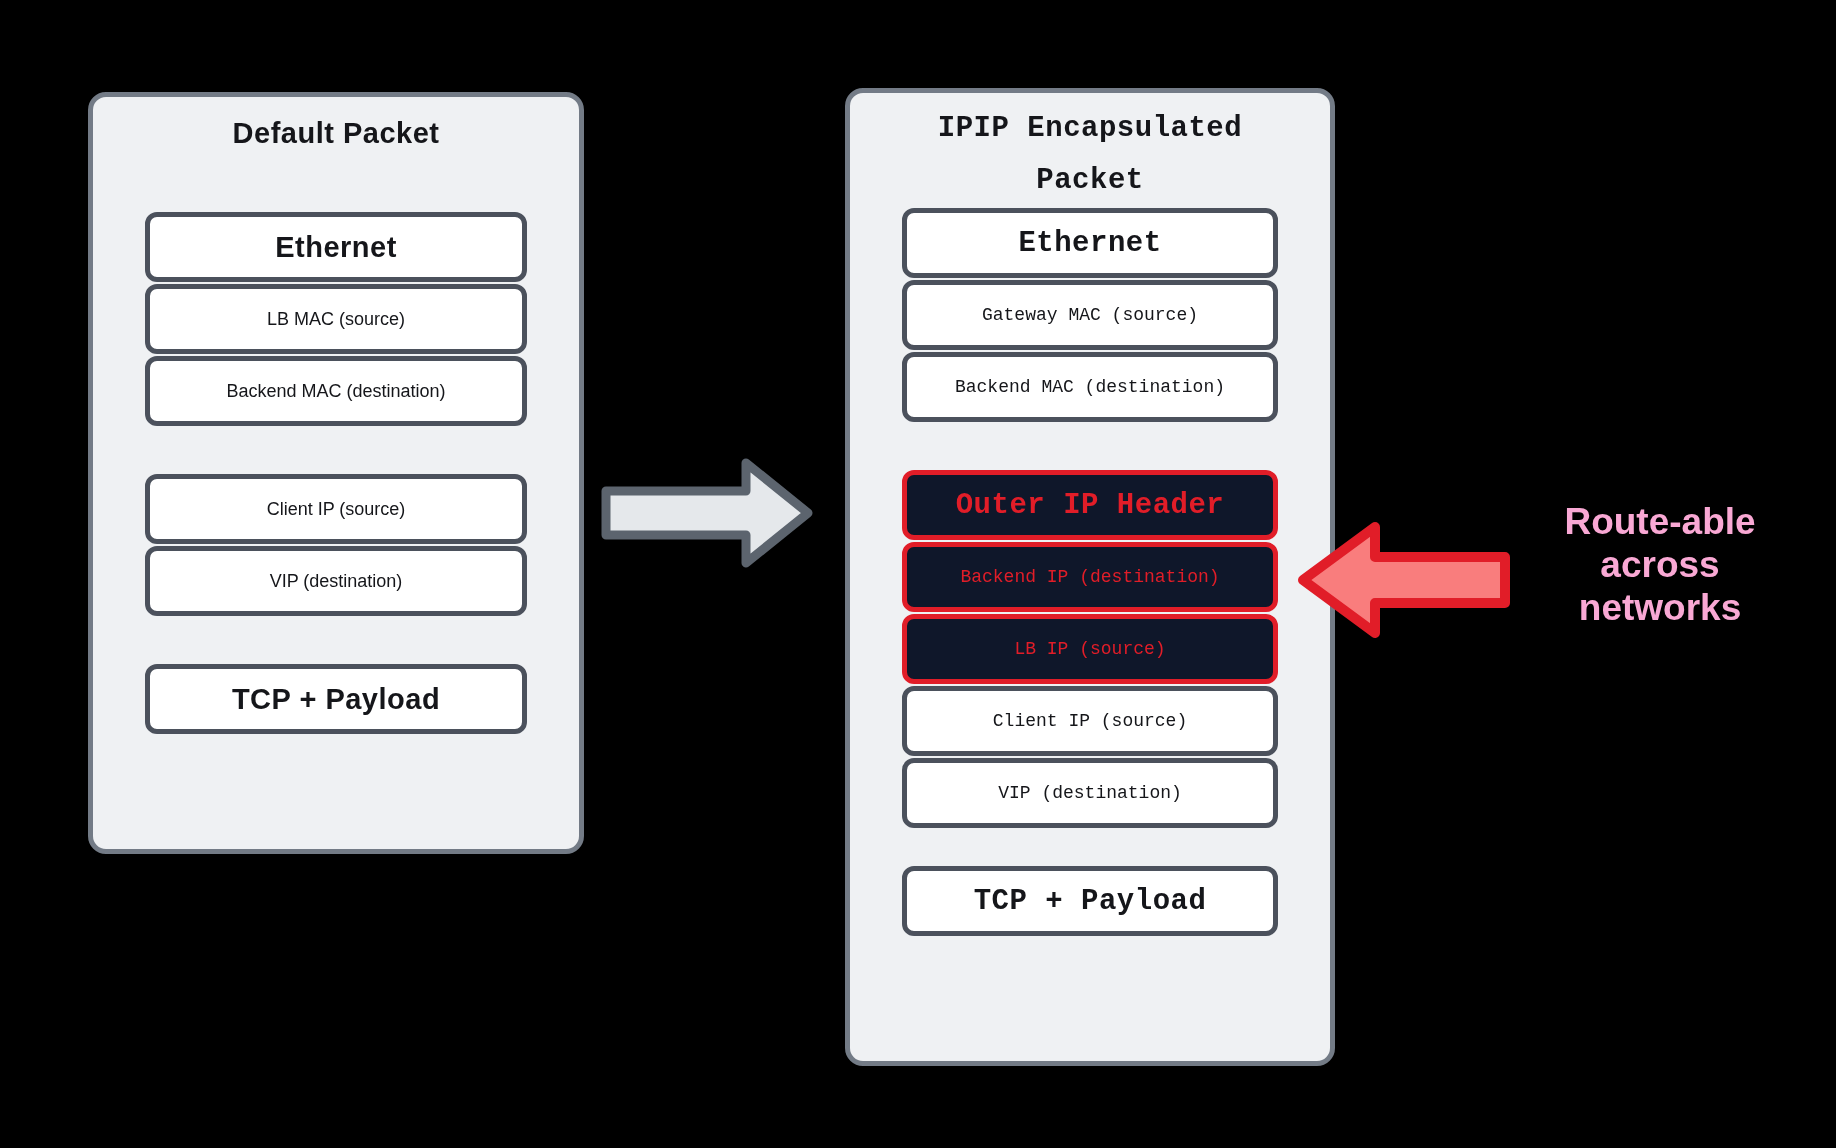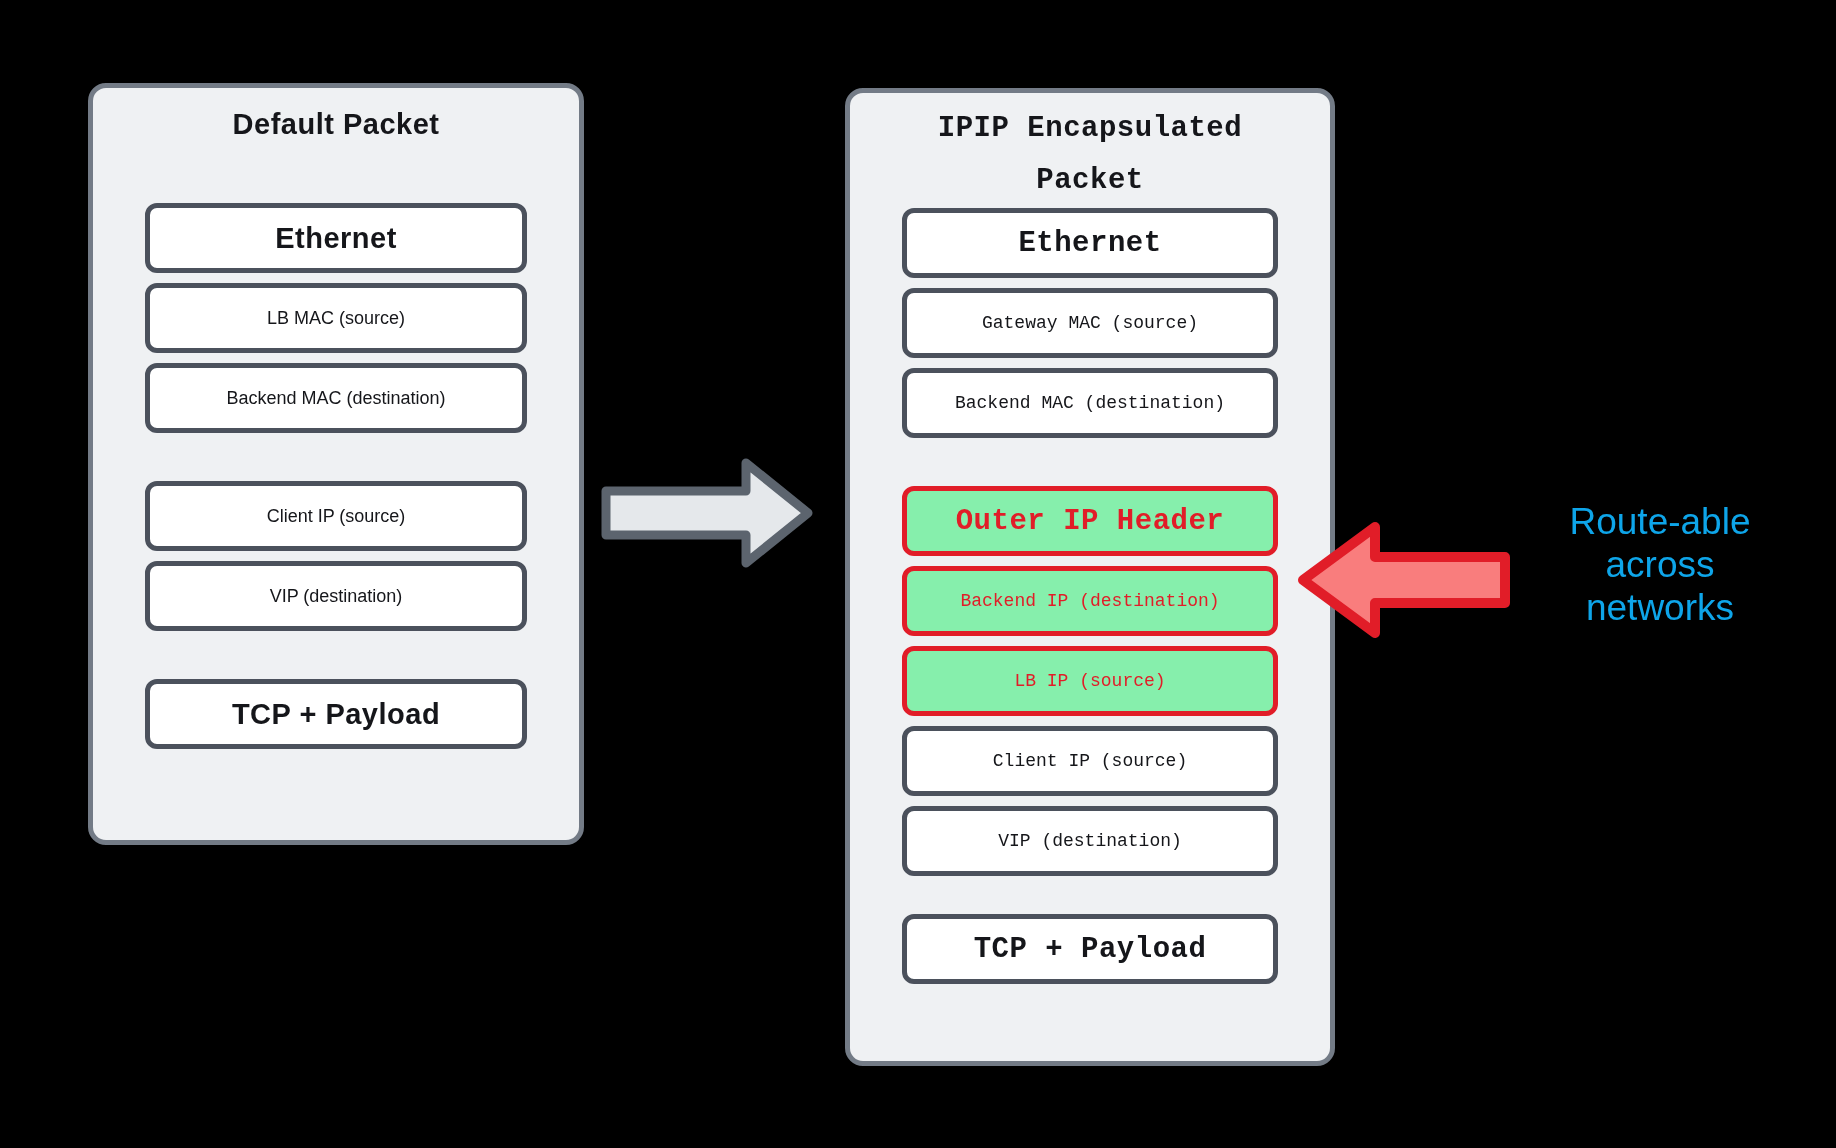--- a/index.html
+++ b/index.html
@@ -12,36 +12,36 @@
     overflow: hidden;
   }
   .panel {
     position: absolute;
     box-sizing: border-box;
     background: #eff1f3;
     border: 5px solid #737b86;
     border-radius: 18px;
     padding: 0 52px;
   }
-  .panel-left  { left: 88px;  top: 83px; width: 496px; height: 762px; }
+  .panel-left  { left: 88px;  top: 92px; width: 496px; height: 762px; }
   .panel-right { left: 845px; top: 88px; width: 490px; height: 978px; font-family: Liberation Mono, monospace; }
   .panel-title {
     margin-top: 10px;
     height: 52px;
     line-height: 52px;
     text-align: center;
     font-size: 29px;
     font-weight: 700;
     letter-spacing: 0.5px;
     color: #15161a;
   }
   .stack {
     display: flex;
     flex-direction: column;
-    gap: 10px;
+    gap: 2px;
   }
   .gap-lg { margin-top: 53px; }
   .gap-md { margin-top: 48px; }
   .gap-sm { margin-top: 38px; }
   .box {
     box-sizing: border-box;
     height: 70px;
     background: #ffffff;
     border: 5px solid #4b515c;
     border-radius: 12px;
@@ -52,37 +52,37 @@
     font-weight: 400;
     color: #15161a;
     text-align: center;
   }
   .box.hdr {
     font-size: 29px;
     font-weight: 700;
     letter-spacing: 0.5px;
   }
   .box.red {
-    background: #86efac;
+    background: #0f172a;
     border-color: #e11d28;
     color: #e11d28;
   }
   .arrow-svg { position: absolute; }
   .flow-arrow  { left: 594px;  top: 451px; }
   .point-arrow { left: 1291px; top: 515px; }
   .annotation {
     position: absolute;
     left: 1510px;
     top: 500px;
     width: 300px;
     text-align: center;
     font-size: 37px;
-    font-weight: 400;
+    font-weight: 700;
     line-height: 43px;
-    color: #0ea5e9;
+    color: #f9a8d4;
   }
 </style>
 </head>
 <body>
 
 <div class="canvas">
 
   <div class="panel panel-left">
     <div class="panel-title">Default Packet</div>
 

